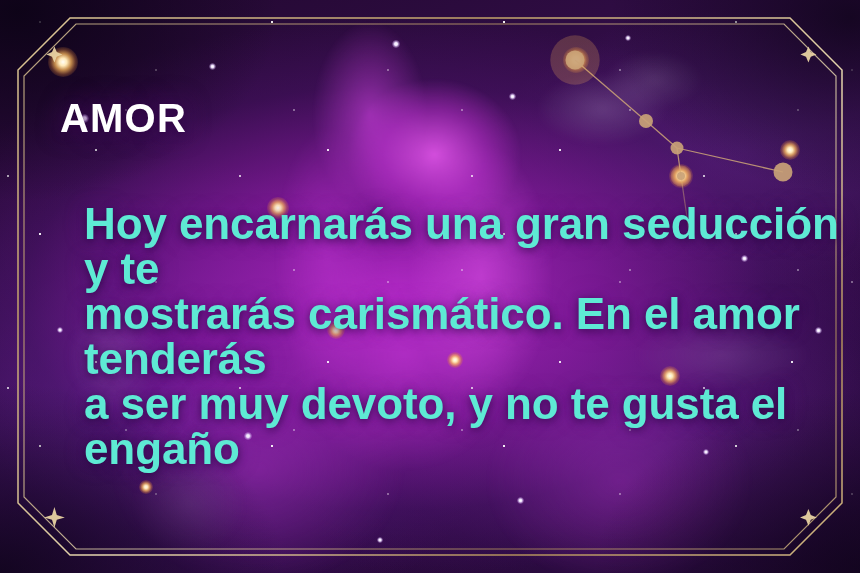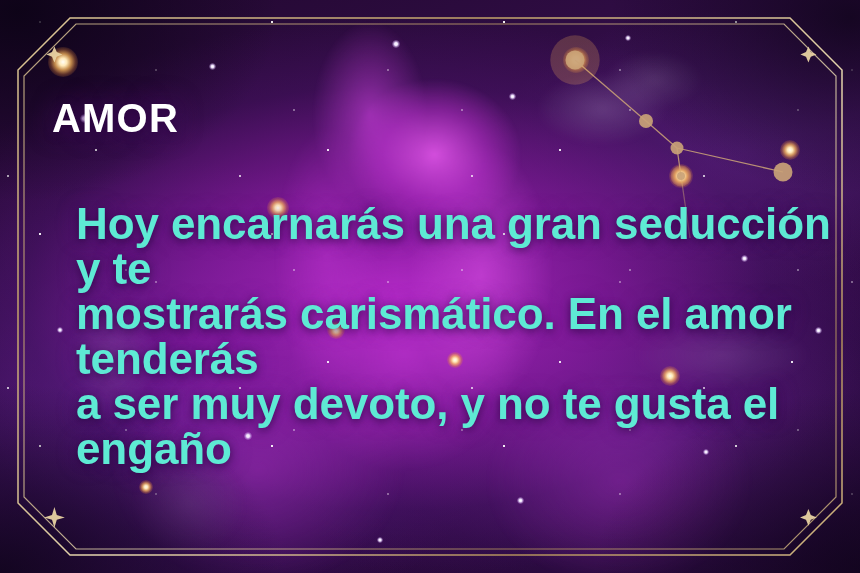--- a/index.html
+++ b/index.html
@@ -91,21 +91,21 @@
 
   
   #frame{pointer-events:none;}
   #frame svg{display:block;width:860px;height:573px;}
 
   
   #constellation{pointer-events:none;}
   #constellation svg{display:block;width:860px;height:573px;}
 
   
-  #content{position:absolute;left:0;top:0;width:731px;height:573px;}
+  #content{position:absolute;left:8px;top:0;width:731px;height:573px;}
   #title{
     position:absolute;left:52px;top:96px;
     font-size:40px;font-weight:bold;color:#ffffff;
     letter-spacing:1.2px;
     text-shadow:0 2px 10px rgba(40,0,60,.75), 0 0 26px rgba(110,20,150,.55);
   }
   #body-text{
     position:absolute;left:40px;top:201px;width:790px;
     font-size:44px;line-height:45px;font-weight:600;color:#5eead4;
     letter-spacing:-0.1px;

